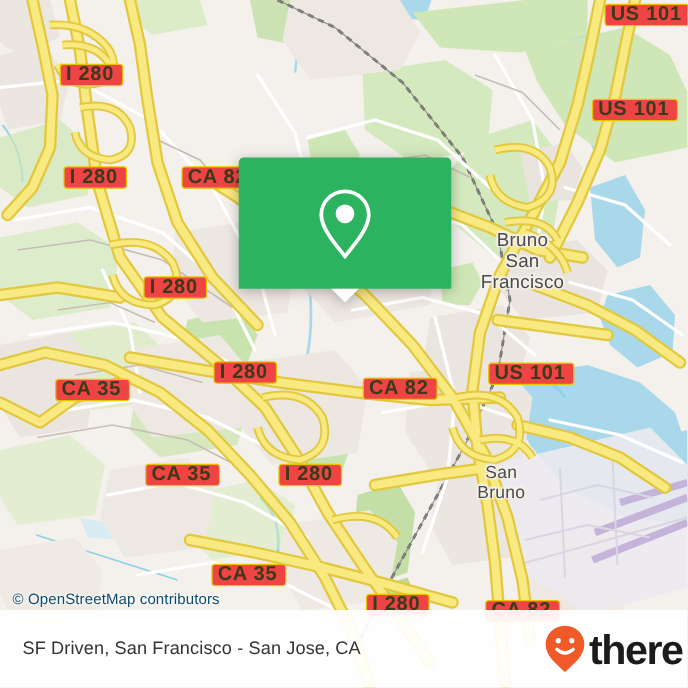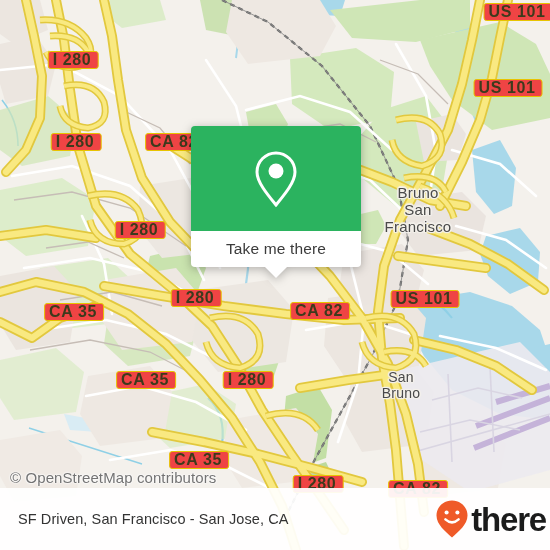--- a/index.html
+++ b/index.html
@@ -59,22 +59,22 @@
        1px 1px 1px #f4f1ec, -1px -1px 1px #f4f1ec,
        1px -1px 1px #f4f1ec, -1px 1px 1px #f4f1ec;
     pointer-events: none;
   }
 
   
   #attribution {
     position: absolute;
     left: 10px;
     bottom: 64px;
-    font-size: 15px;
-    color: #737373;
+    font-size: 12px;
+    color: #0c4a6e;
     letter-spacing: 0.1px;
     text-shadow: 0 0 2px #ffffff, 0 0 2px #ffffff, 0 0 3px #ffffff;
   }
 
   
   #callout {
     position: absolute;
     left: 191px;
     top: 126px;
     width: 170px;
@@ -366,23 +366,20 @@
     <div id="attribution">© OpenStreetMap contributors</div>
   </div>
 
   <div id="callout">
     <div id="callout-green">
       <svg id="callout-pin-icon" width="46" height="60" viewBox="0 0 46 60">
         <path d="M23 4 C12.5 4 4 12.5 4 23 C4 33 14 45 23 56 C32 45 42 33 42 23 C42 12.5 33.5 4 23 4 Z" fill="none" stroke="#ffffff" stroke-width="3"></path>
         <circle cx="23" cy="22" r="7.5" fill="#ffffff"></circle>
       </svg>
     </div>
-    <div id="callout-white">
-      <span id="callout-label">Take me there</span>
-    </div>
     <div id="callout-tip"></div>
   </div>
 
   <div id="bottom-bar">
     <div id="bottom-title">SF Driven, San Francisco - San Jose, CA</div>
     <div id="brand">
       <svg width="34" height="40" viewBox="0 0 34 40">
         <path d="M17 1.5 C8.2 1.5 1.5 8.2 1.5 16.5 C1.5 25.5 10.5 32.5 17 38.5 C23.5 32.5 32.5 25.5 32.5 16.5 C32.5 8.2 25.8 1.5 17 1.5 Z" fill="#ef5a28"></path>
         <circle cx="11.6" cy="13.5" r="2.05" fill="#ffffff"></circle>
         <circle cx="22.4" cy="13.5" r="2.05" fill="#ffffff"></circle>

